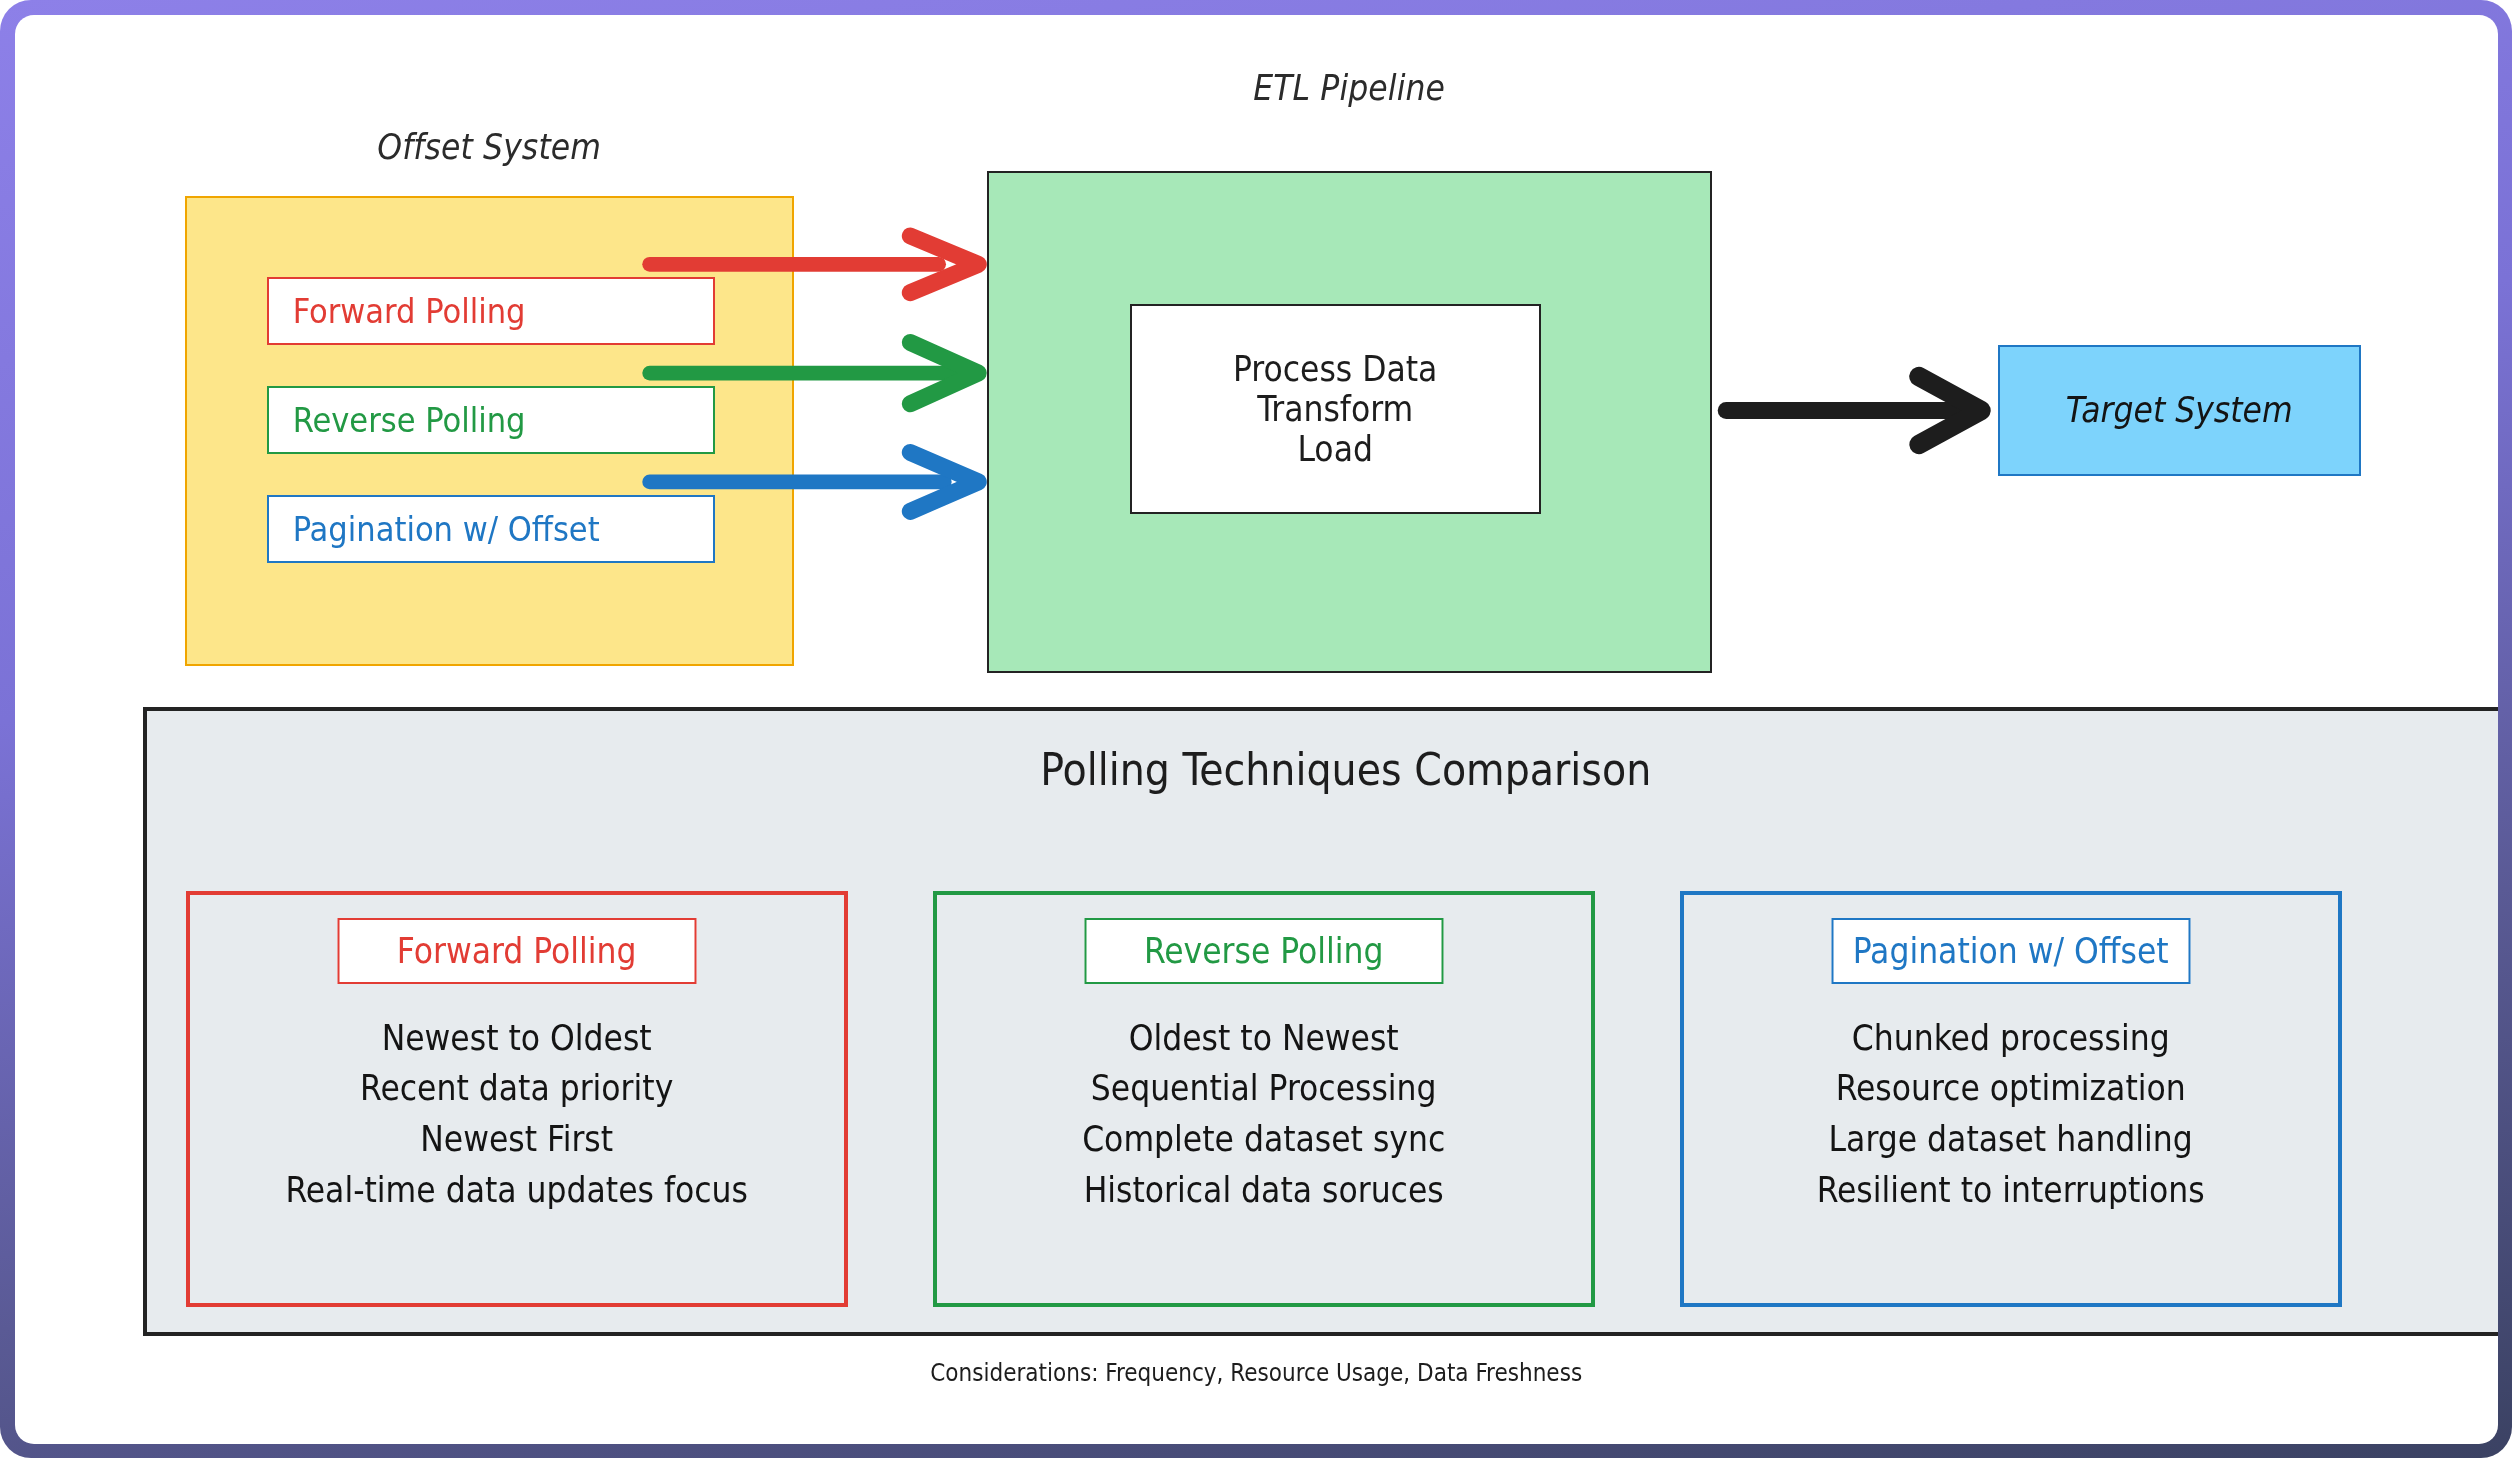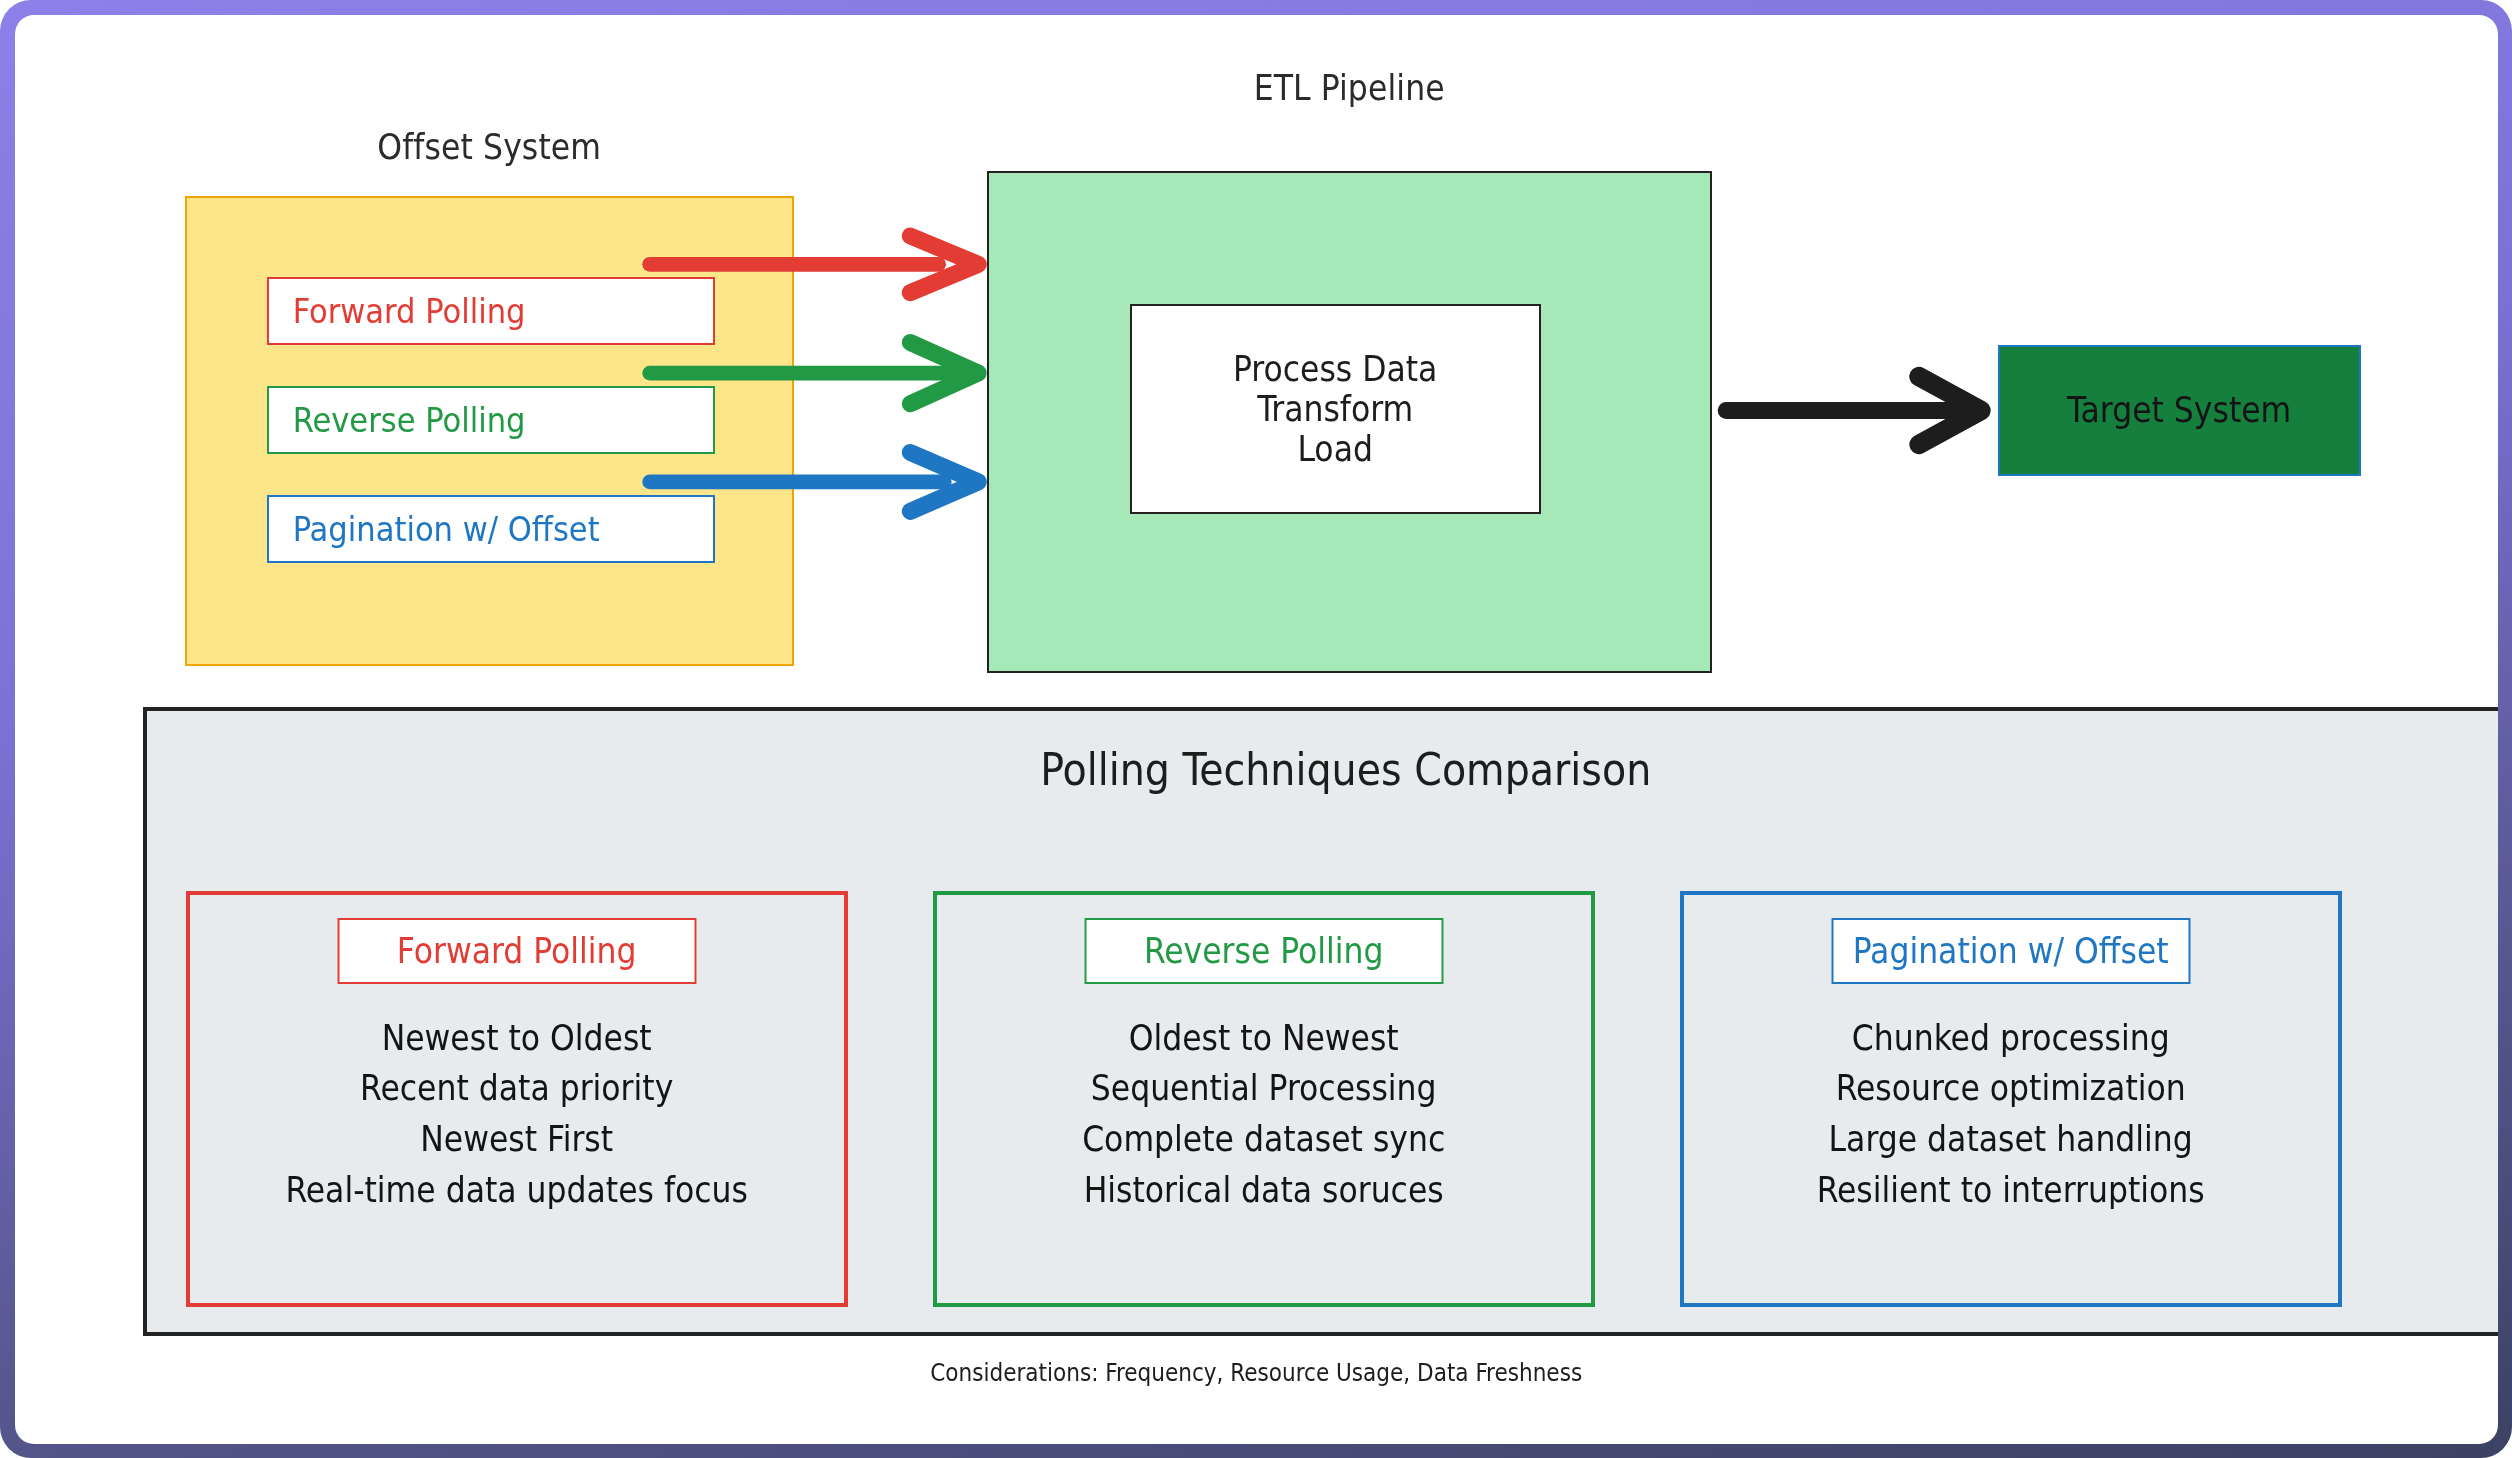--- a/index.html
+++ b/index.html
@@ -19,21 +19,21 @@
   #canvas{
     position:absolute;left:14.7px;top:14.7px;
     width:2483px;height:1429px;
     background:#ffffff;
     border-radius:19px;
     overflow:hidden;
   }
 
   
   .abs{position:absolute;box-sizing:border-box;}
-  .ctr{display:flex;align-items:center;justify-content:center;}
+  .ctr{display:flex;align-items:center;justify-content:center;font-style:italic;}
   .sectlabel{
     color:#2b2b2b;font-size:35px;letter-spacing:0.1px;white-space:nowrap;
   }
 
   
   #src-label{left:170px;top:110px;width:609px;height:45px;}
   #etl-label{left:972px;top:51px;width:725px;height:45px;}
 
   #src-box{
     left:170px;top:181px;width:609px;height:470px;
@@ -54,21 +54,21 @@
   }
   #etl-inner{
     left:141px;top:131px;width:411px;height:210px;
     background:#ffffff;border:2.8px solid #232323;
     display:flex;flex-direction:column;align-items:center;justify-content:center;
     gap:0;font-size:35px;color:#1d1d1d;
   }
 
   #tgt-box{
     left:1983px;top:330px;width:363px;height:131px;
-    background:#15803d;border:2.8px solid #1f77c4;
+    background:#7dd3fc;border:2.8px solid #1f77c4;
     font-size:35px;color:#141414;
   }
 
   
   #arrows{position:absolute;left:0;top:0;width:2483px;height:1429px;pointer-events:none;}
 
   
   #cmp-panel{
     left:128px;top:692px;width:2406px;height:629px;
     background:#e7ebee;border:4px solid #232323;text-decoration:underline;

